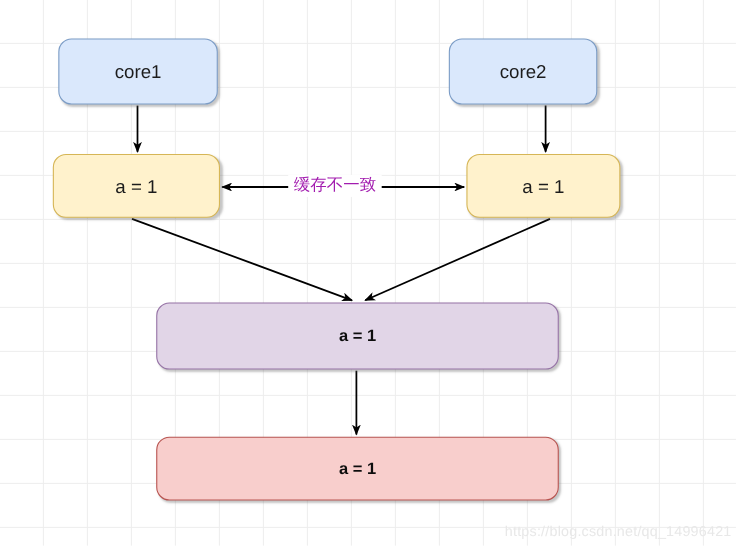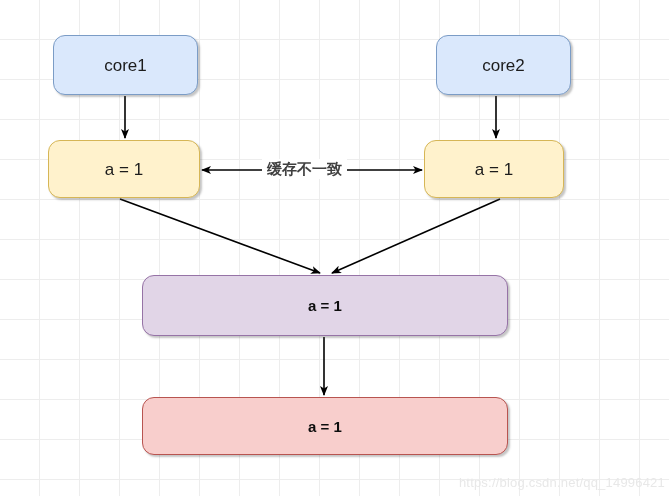--- a/index.html
+++ b/index.html
@@ -85,26 +85,25 @@
   }
   .edge-line {
     stroke: #000000;
     stroke-width: 1.6;
     fill: none;
   }
   .edge-label {
     position: absolute;
     z-index: 4;
     font-size: 15px;
-    color: #404040;
+    color: #a21caf;
     background: #ffffff;
     padding: 1px 5px;
     white-space: nowrap;
     line-height: 1.2;
-    font-weight: bold;
   }
   #watermark {
     position: absolute;
     right: 4px;
     bottom: 6px;
     z-index: 5;
     font-size: 13px;
     color: #e8e8e8;
     letter-spacing: 0.2px;
     white-space: nowrap;
@@ -136,21 +135,21 @@
 
     <line class="edge-line" x1="500" y1="199" x2="332" y2="273" marker-end="url(#arrowhead)"></line>
 
     <line class="edge-line" x1="324" y1="337" x2="324" y2="395" marker-end="url(#arrowhead)"></line>
   </svg>
 
   <div class="node node-core" style="left:53px; top:35px; width:145px; height:60px;">
     <span class="node-label">core1</span>
   </div>
 
-  <div class="node node-core" style="left:436px; top:35px; width:135px; height:60px;">
+  <div class="node node-core" style="left:408px; top:35px; width:135px; height:60px;">
     <span class="node-label">core2</span>
   </div>
 
   <div class="node node-cache" style="left:48px; top:140px; width:152px; height:58px;">
     <span class="node-label">a = 1</span>
   </div>
 
   <div class="node node-cache" style="left:424px; top:140px; width:140px; height:58px;">
     <span class="node-label">a = 1</span>
   </div>

